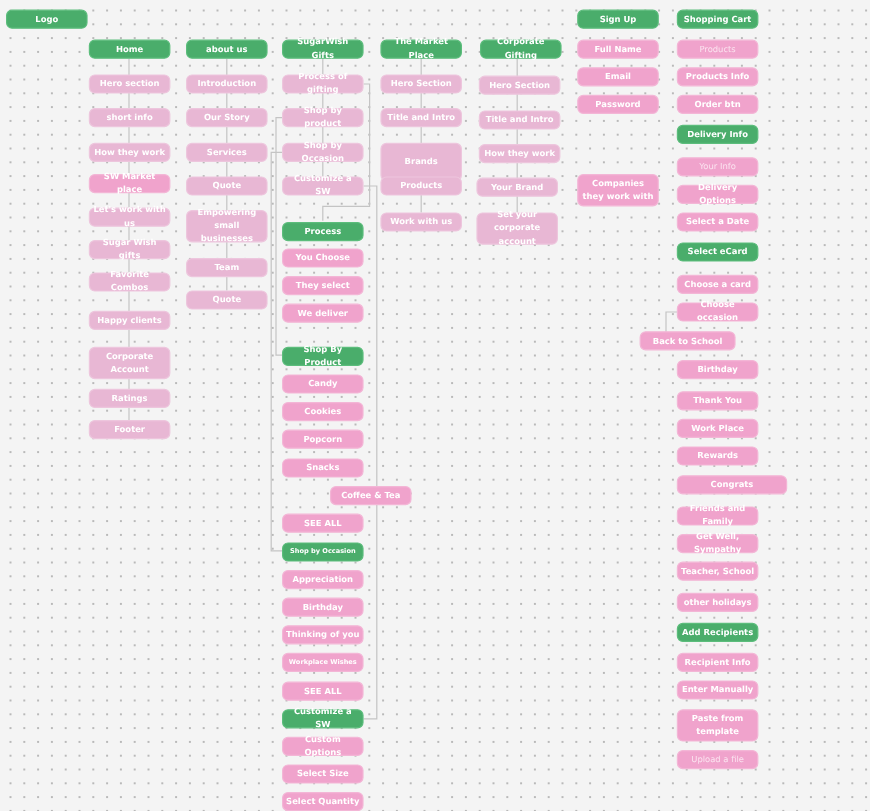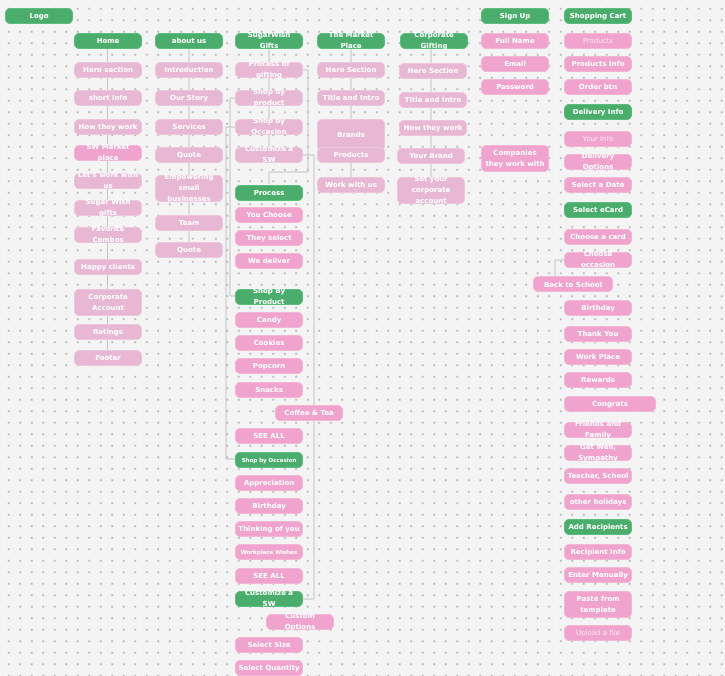--- a/index.html
+++ b/index.html
@@ -187,21 +187,21 @@
 <div class="node bright tiny" style="left:235px;top:544px;width:68px;height:16px;">
       <span>Workplace Wishes</span>
     </div>
 <div class="node bright" style="left:235px;top:568px;width:68px;height:16px;">
       <span>SEE ALL</span>
     </div>
 
 <div class="node green" style="left:235px;top:591px;width:68px;height:16px;">
       <span>Customize a SW</span>
     </div>
-<div class="node bright" style="left:235px;top:614px;width:68px;height:16px;margin-left:31px;">
+<div class="node bright" style="left:235px;top:614px;width:68px;height:16px;">
       <span>Custom Options</span>
     </div>
 <div class="node bright" style="left:235px;top:637px;width:68px;height:16px;">
       <span>Select Size</span>
     </div>
 <div class="node bright" style="left:235px;top:660px;width:68px;height:16px;">
       <span>Select Quantity</span>
     </div>
 
 <div class="node green" style="left:317px;top:33px;width:68px;height:16px;">

